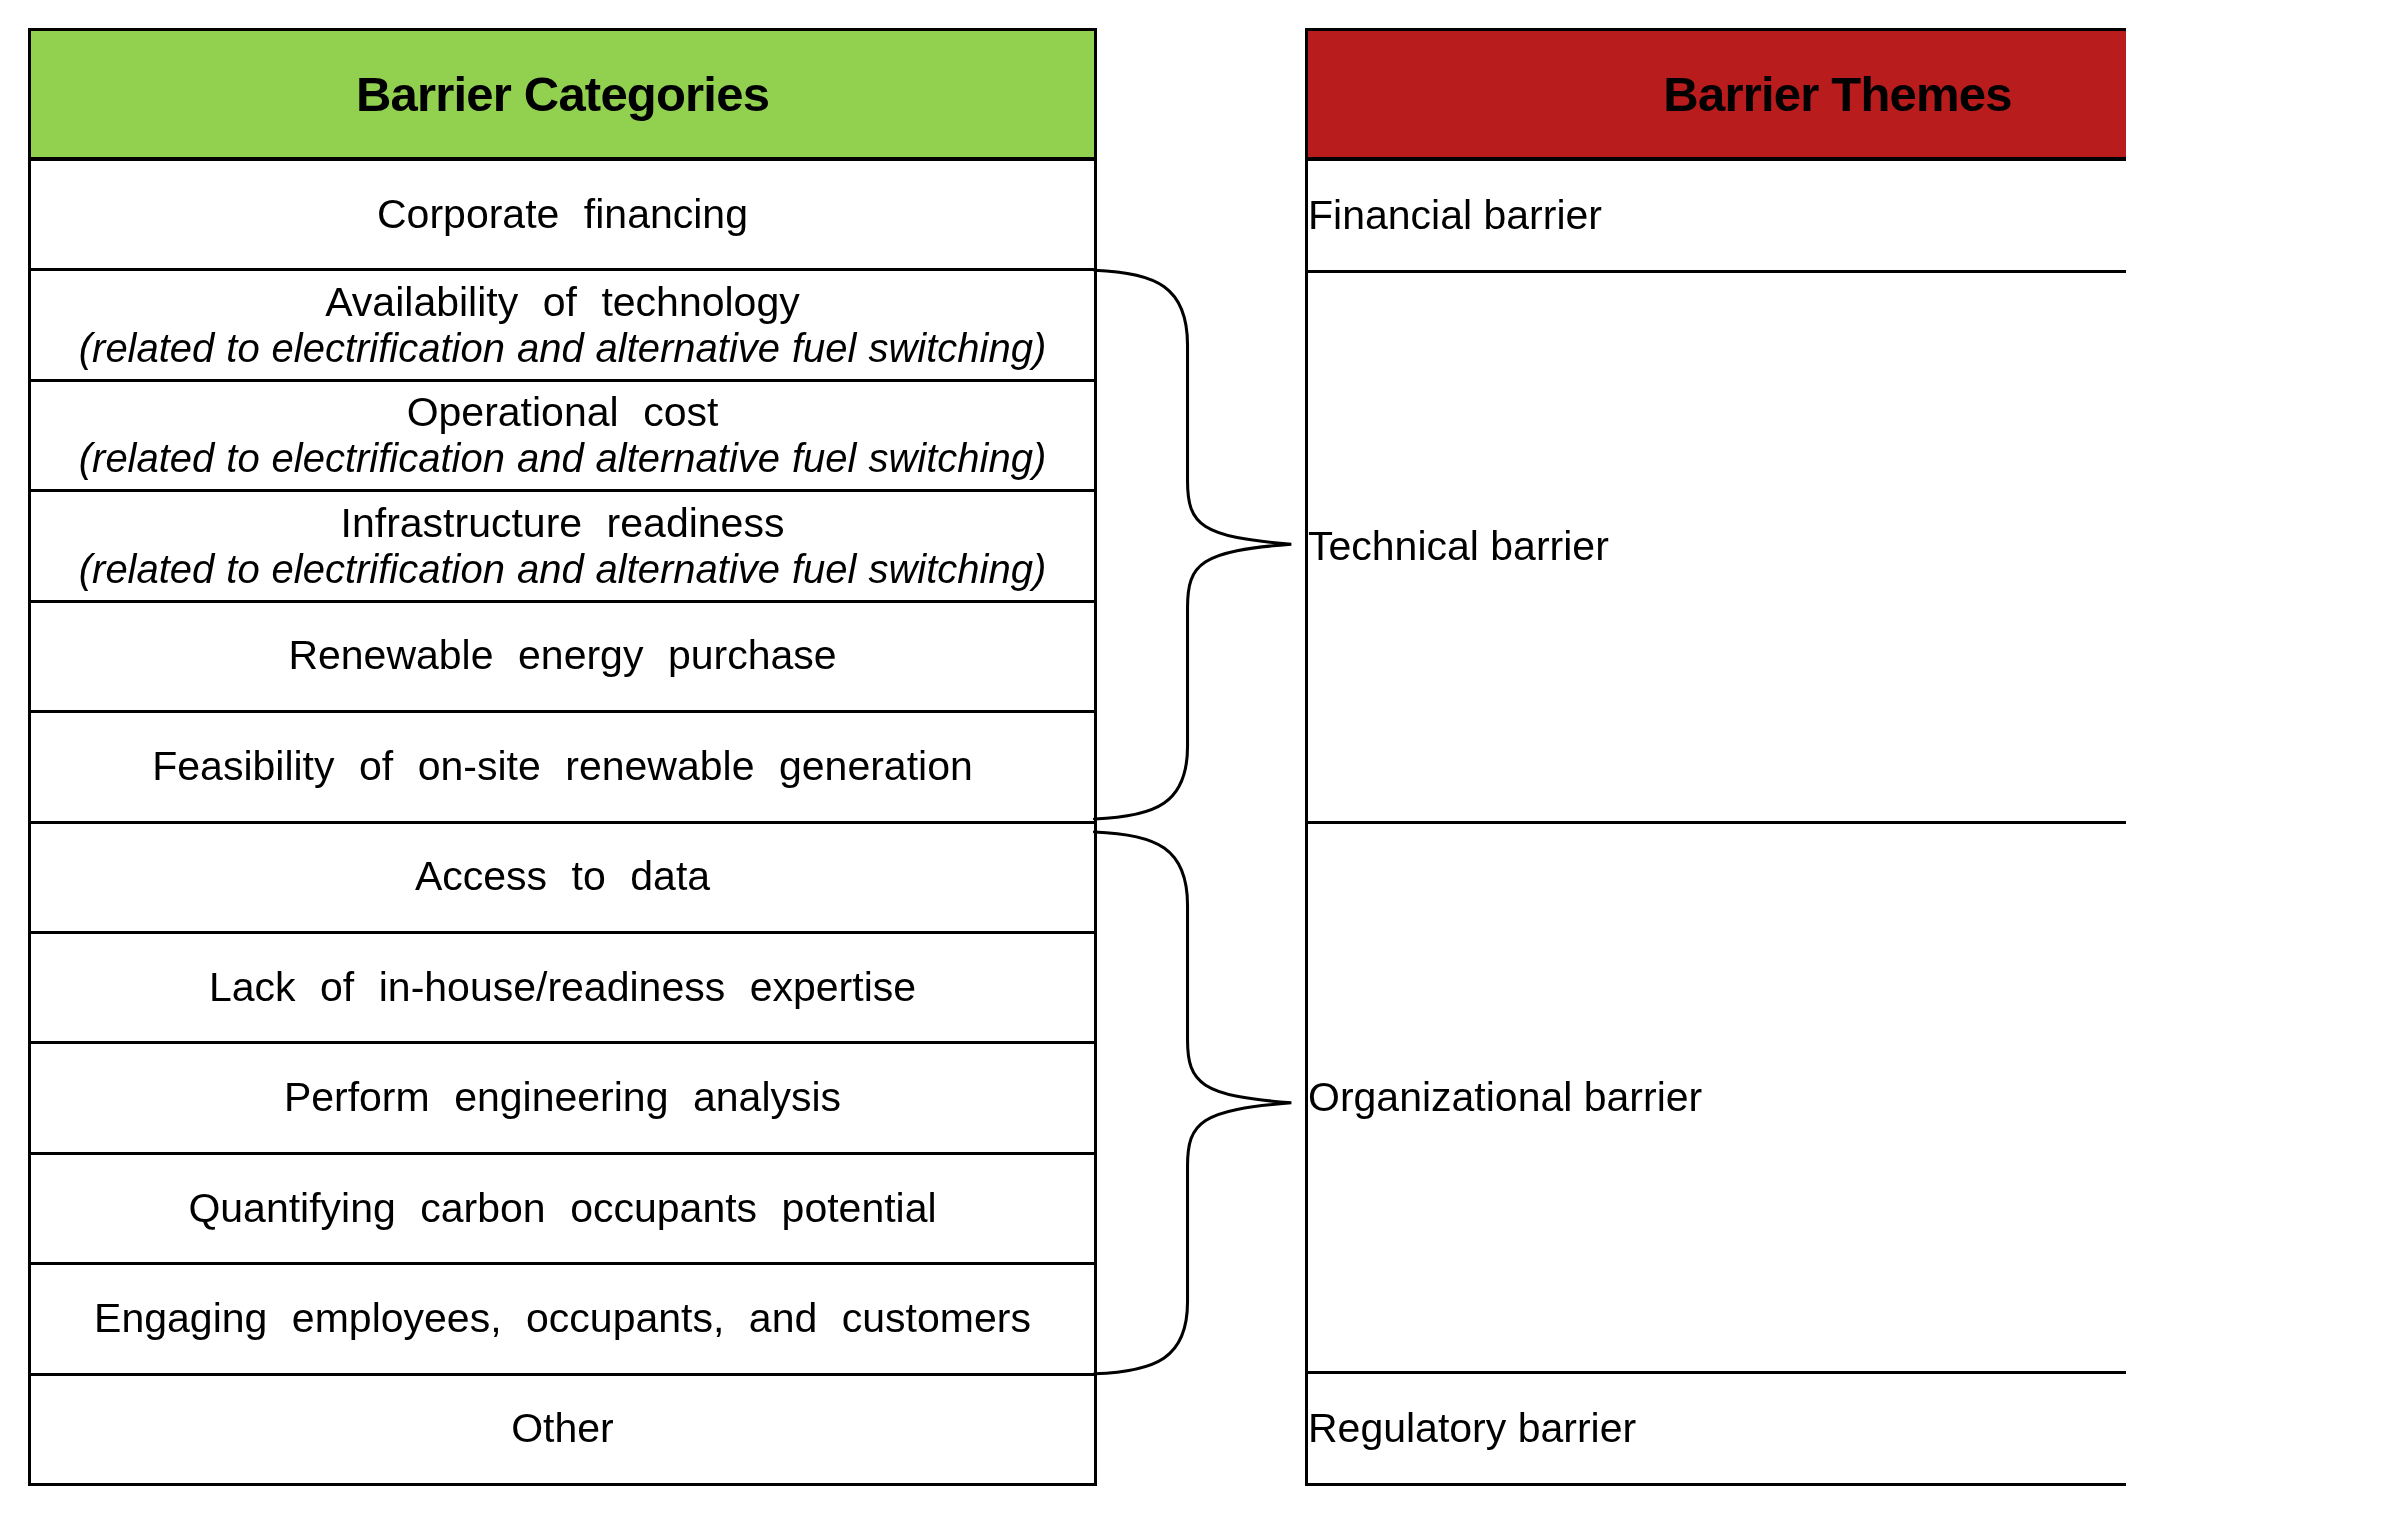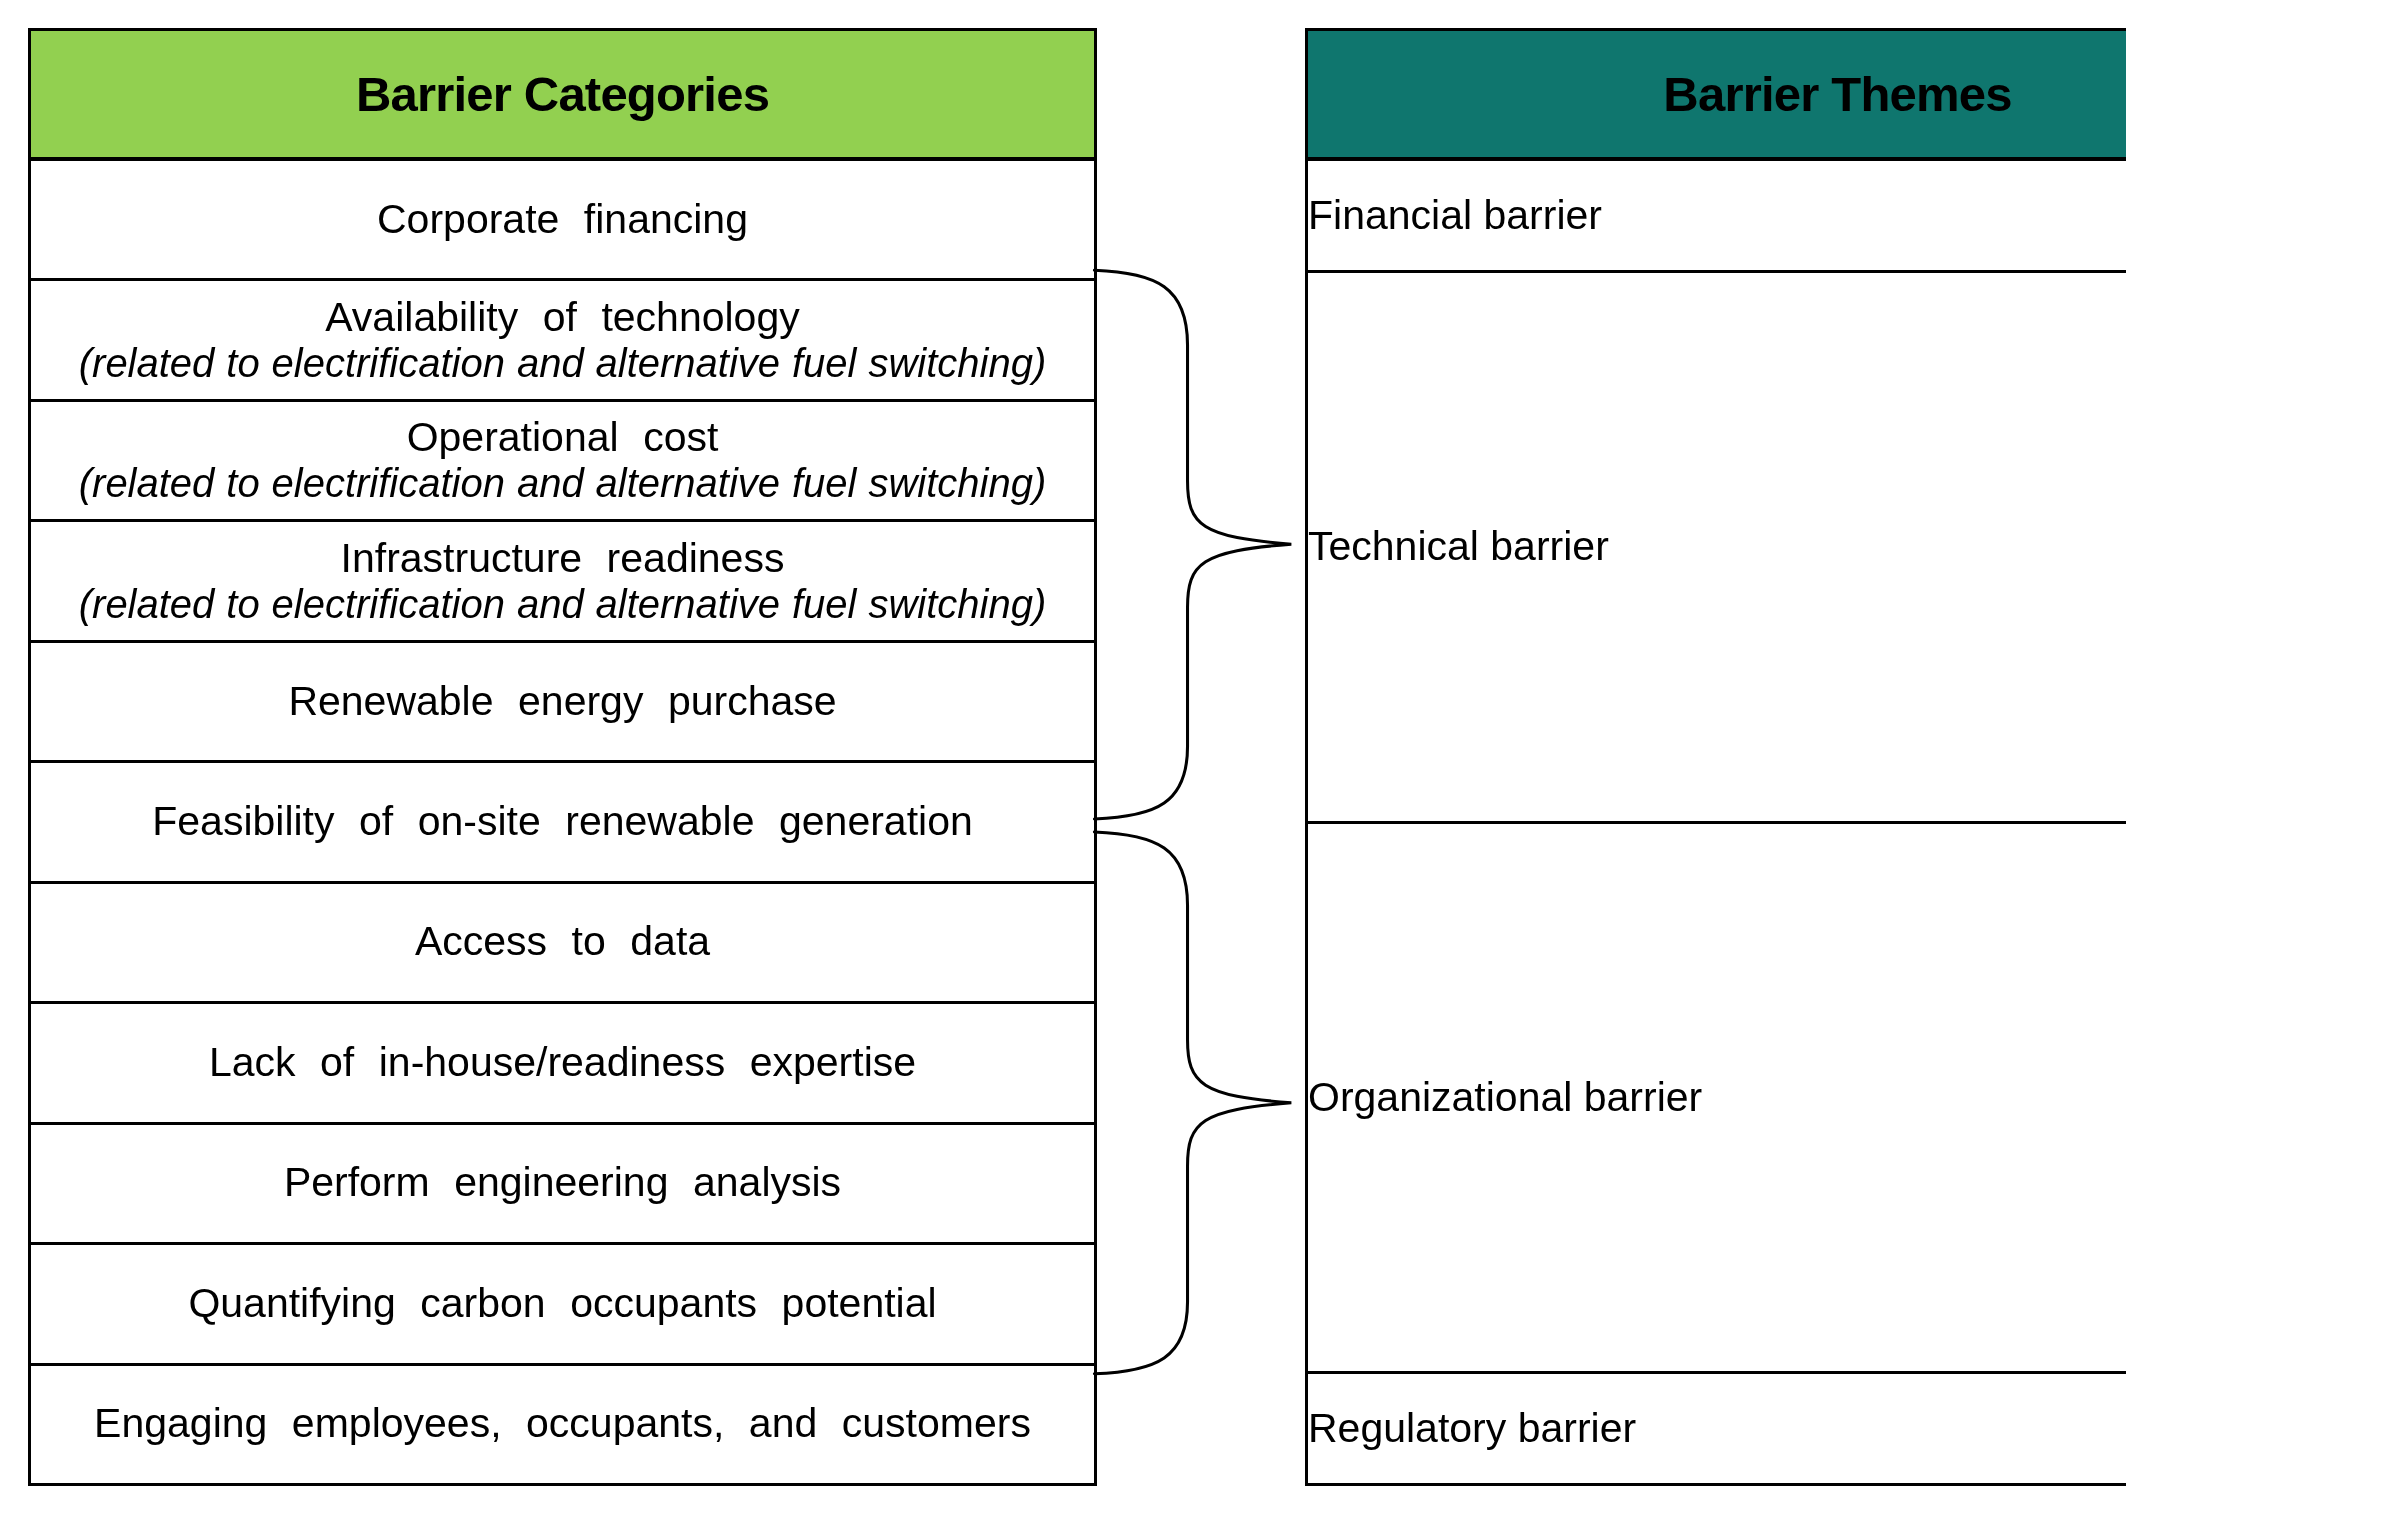--- a/index.html
+++ b/index.html
@@ -95,20 +95,24 @@
 
       </div>
       <div class="lrow">
         <div class="ltitle">Quantifying carbon occupants potential</div>
 
       </div>
       <div class="lrow">
         <div class="ltitle">Engaging employees, occupants, and customers</div>
 
       </div>
+      <div class="lrow">
+        <div class="ltitle">Other</div>
+
+      </div>
     </div>
   </section>
 
   <svg class="braces" viewBox="0 0 3146 1985" xmlns="http://www.w3.org/2000/svg" aria-hidden="true">
     <path d="M 1434 354
              C 1515 357 1556 376 1556 452
              L 1556 630
              C 1556 688 1574 704 1692 713
              C 1574 722 1556 738 1556 796
              L 1556 978
@@ -116,21 +120,21 @@
     <path d="M 1434 1090
              C 1515 1093 1556 1111 1556 1186
              L 1556 1362
              C 1556 1420 1574 1436 1692 1445
              C 1574 1454 1556 1470 1556 1528
              L 1556 1706
              C 1556 1779 1515 1797 1434 1800"></path>
   </svg>
 
   <section class="tbl right">
-    <header style="background-color: #0f766e;">Barrier Themes</header>
+    <header style="background-color: #b91c1c;">Barrier Themes</header>
     <div class="rows">
       <div class="rrow span1">
         <span>Financial barrier</span>
       </div>
       <div class="rrow span5">
         <span>Technical barrier</span>
       </div>
       <div class="rrow span5">
         <span>Organizational barrier</span>
       </div>

